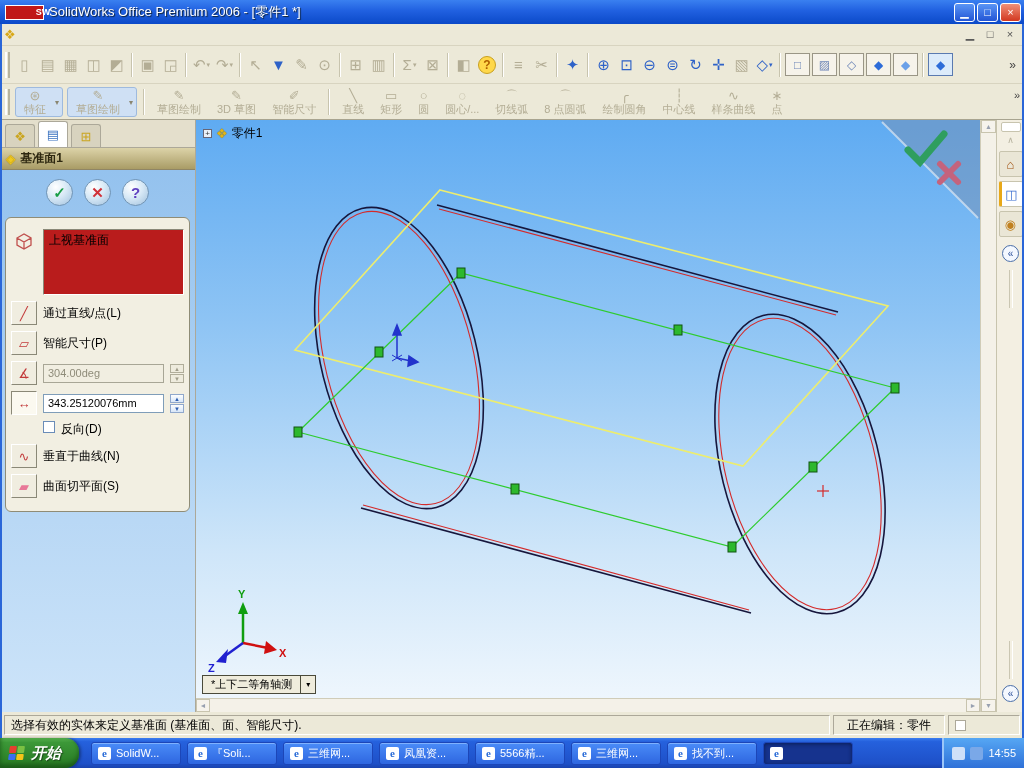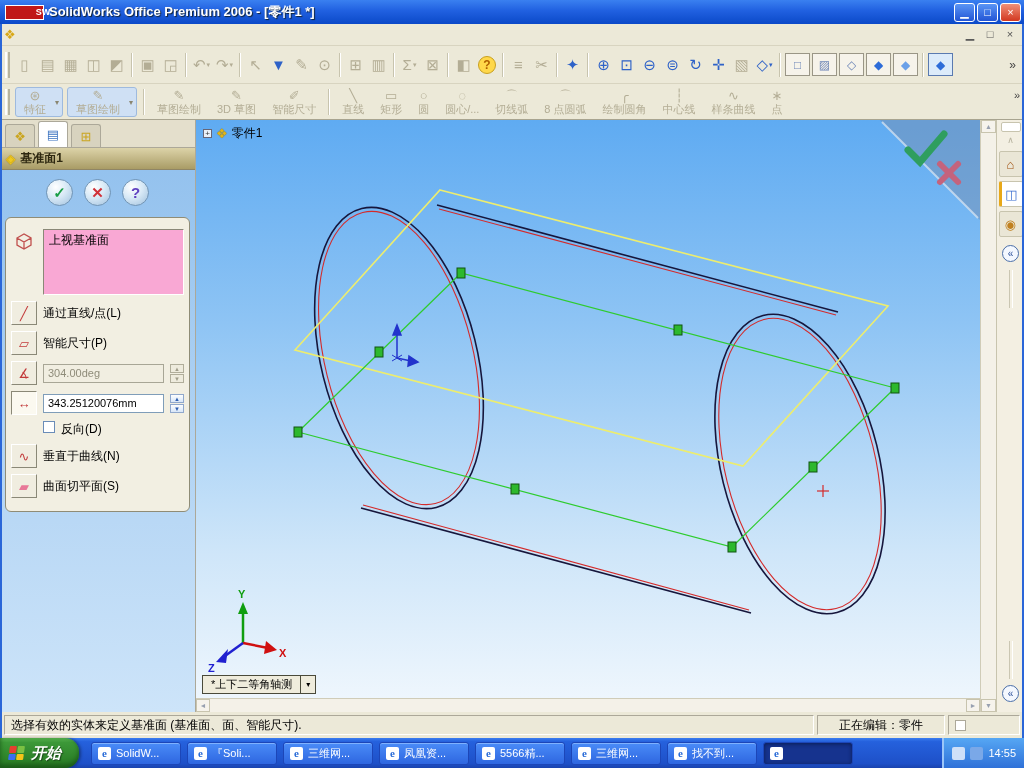--- a/index.html
+++ b/index.html
@@ -5,21 +5,21 @@
   * { margin:0; padding:0; box-sizing:border-box; }
   body { font-family:"Liberation Sans", sans-serif; }
   .app { position:relative; width:1024px; height:768px; background:#ece9d8; overflow:hidden;
          font-family:"Liberation Sans", sans-serif; }
 
   
   .titlebar { height:24px; background:linear-gradient(180deg,#3a80f0 0%,#2060e0 45%,#0b49c8 100%);
     display:flex; align-items:center; padding:0 3px 0 5px; }
   .sw-logo { width:17px; height:15px; background:#c01818; color:#fff; font-size:9px; font-weight:bold;
     display:flex; align-items:center; justify-content:center; border:1px solid #fff; margin-right:5px;padding-left:37px; }
-  .title-text { color:#fff; font-weight:bold; font-size:13px; text-shadow:1px 1px 1px #123; flex:1;
+  .title-text { color:#fff; font-weight:normal; font-size:13px; text-shadow:1px 1px 1px #123; flex:1;
     white-space:nowrap; overflow:hidden; }
   .win-btns { display:flex; gap:2px; }
   .wbtn { width:21px; height:19px; border-radius:3px; border:1px solid #fff; color:#fff; font-size:11px;
     display:flex; align-items:center; justify-content:center;
     background:linear-gradient(180deg,#5a95f5,#2255d5); }
   .wbtn.close { background:linear-gradient(180deg,#f09078,#d23820); }
 
   
   .menubar { height:22px; background:#ece9d8; display:flex; align-items:center; padding-left:4px;
     border-bottom:1px solid #d8d4c0; }
@@ -90,21 +90,21 @@
   .garr { font-size:9px; color:#222; }
   .grow { display:flex; align-items:center; gap:6px; margin:6px 0; }
   .grow.top { align-items:flex-start; }
   .gsel-ic { width:26px; display:flex; justify-content:center; flex:none; padding-top:2px; }
   .gicon { width:26px; height:24px; flex:none; background:#f0ede0; border:1px solid;
     border-color:#fff #8a8877 #8a8877 #fff; display:flex; align-items:center; justify-content:center;
     color:#c23a3a; font-size:13px; }
   .gicon.pressed { border-color:#8a8877 #fff #fff #8a8877; background:#fbf9f0; }
   .gicon.pink { color:#e87898; }
   .glabel { font-size:12px; color:#000; white-space:nowrap; }
-  .sel-list { flex:1; height:66px; background:#f9a8d4; border:1px solid;
+  .sel-list { flex:1; height:66px; background:#b91c1c; border:1px solid;
     border-color:#8a8877 #fff #fff #8a8877; font-size:12px; padding:2px 5px; color:#000; }
   .ginput { flex:1; height:19px; border:1px solid #7f9db9; background:#fff; font-size:11px;
     padding:0 4px; display:flex; align-items:center; color:#000; }
   .ginput.dis { background:#f1eee1; color:#8f8c7a; border-color:#a8a696; }
   .spin { width:14px; display:flex; flex-direction:column; gap:1px; flex:none; }
   .spin span { height:9px; font-size:6px; line-height:8px; text-align:center;
     background:linear-gradient(#fdfefe,#d8e6f8); border:1px solid #90a8cc; color:#3060b0; }
   .spin.dis span { background:#eeebdd; border-color:#b0ad9a; color:#a09d8a; }
   .chk-row { display:flex; align-items:flex-start; gap:6px; margin:6px 0 6px 32px; }
   .chk { width:12px; height:12px; background:#fff; border:1px solid #6a8cb8; flex:none; }
@@ -148,21 +148,21 @@
     background:#f4f8ff; font-size:10px; line-height:15px; text-align:center; margin-top:6px; }
   .tp-grip { width:4px; height:38px; border-left:1px solid #cac6b2; border-right:1px solid #fff; margin-top:8px; }
   .tp-spacer { flex:1; }
 
   
   .statusbar { position:absolute; left:0; right:0; bottom:30px; height:26px; background:#ece9d8;
     display:flex; align-items:center; gap:3px; padding:2px 4px; }
   .scell { height:20px; border:1px solid; border-color:#aca899 #fff #fff #aca899; display:flex;
     align-items:center; padding:0 6px; font-size:12px; color:#000; white-space:nowrap; overflow:hidden; }
   .scell.msg { flex:1; }
-  .scell.edit { width:128px; justify-content:center; }
+  .scell.edit { width:112px; justify-content:center; }
   .scell.mini { width:72px; }
   .sq { width:11px; height:11px; background:#fff; border:1px solid #aca899; }
 
   
   .taskbar { position:absolute; left:0; right:0; bottom:0; height:30px;
     background:linear-gradient(180deg,#3a7df0 0%,#2561dd 12%,#1e50c8 85%,#1a43ae 100%);
     display:flex; align-items:center; }
   .start { height:30px; display:flex; align-items:center; gap:6px; padding:0 18px 0 9px;
     background:linear-gradient(180deg,#55b04e 0%,#3c9838 15%,#2b7f27 80%,#226d1f 100%);
     border-radius:0 14px 14px 0; box-shadow:inset 0 -3px 5px #1a5a18, 2px 0 3px rgba(0,0,0,.35);

